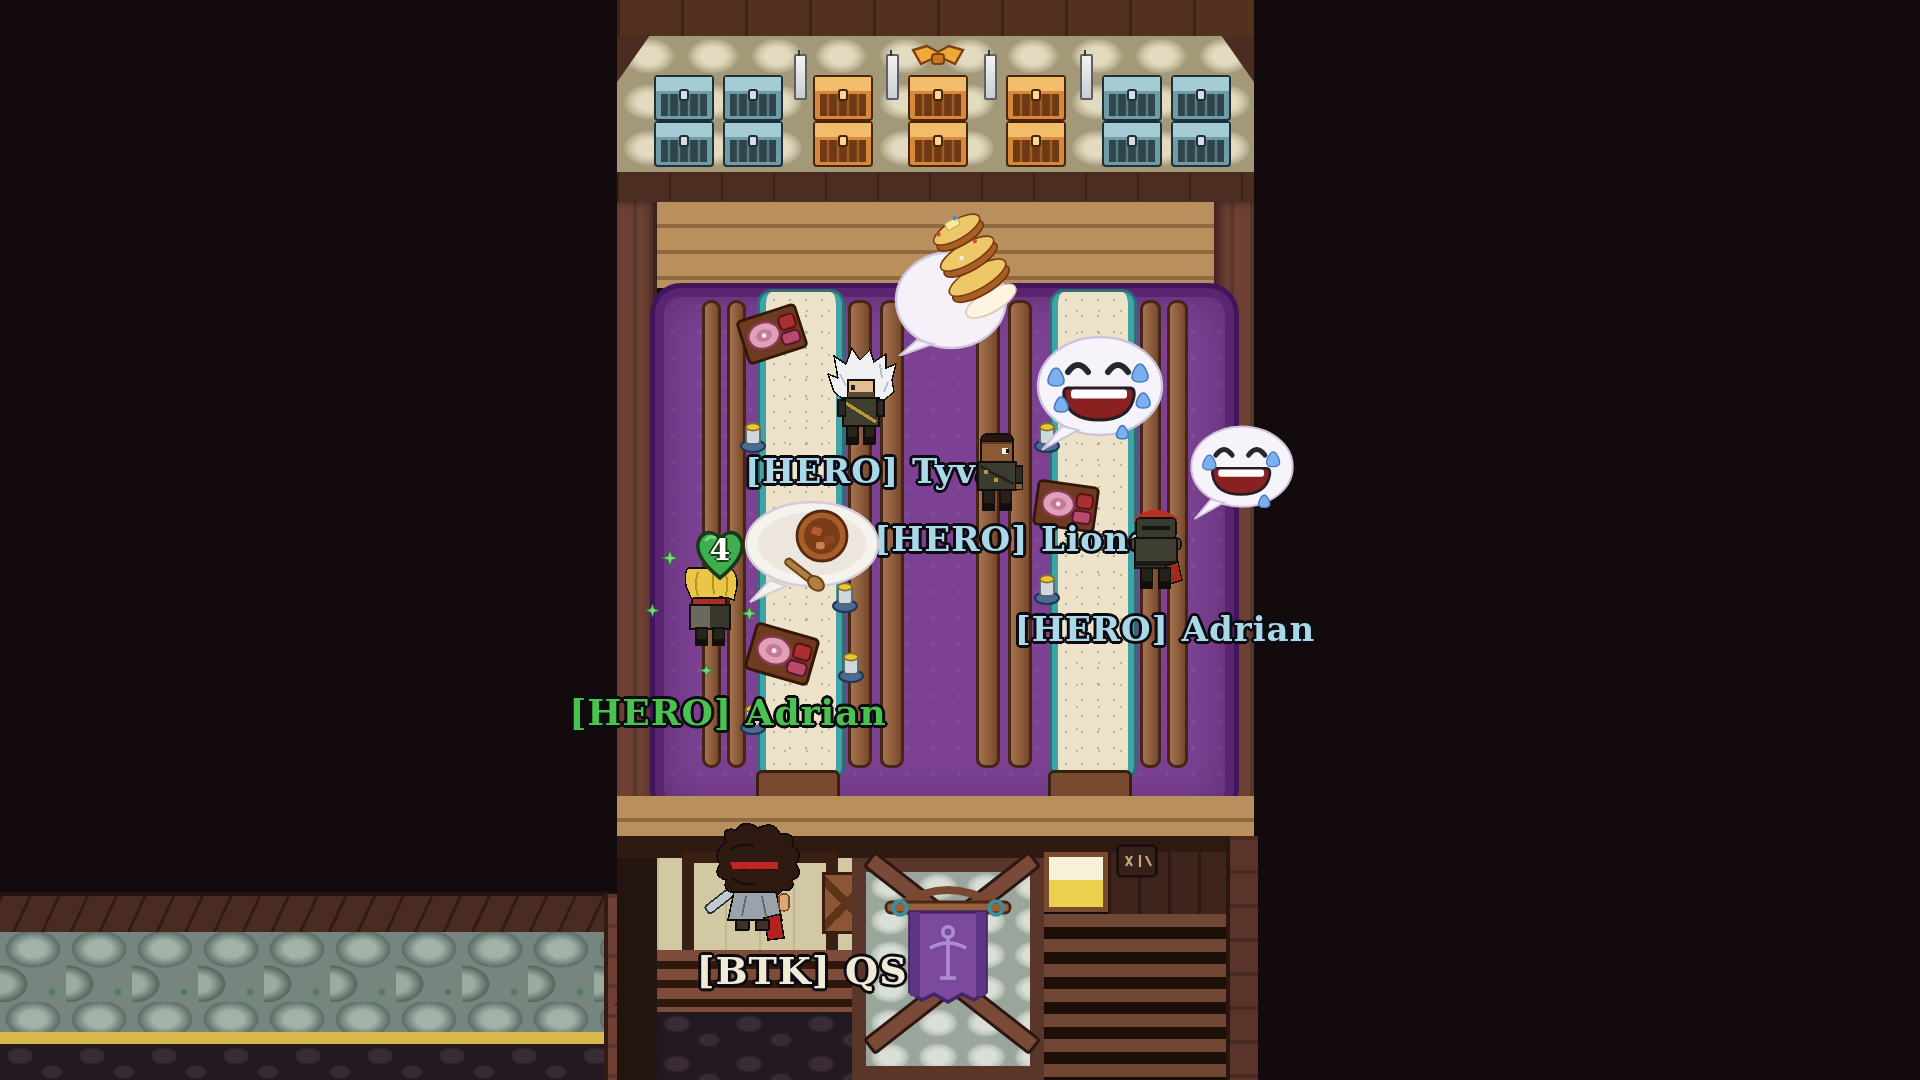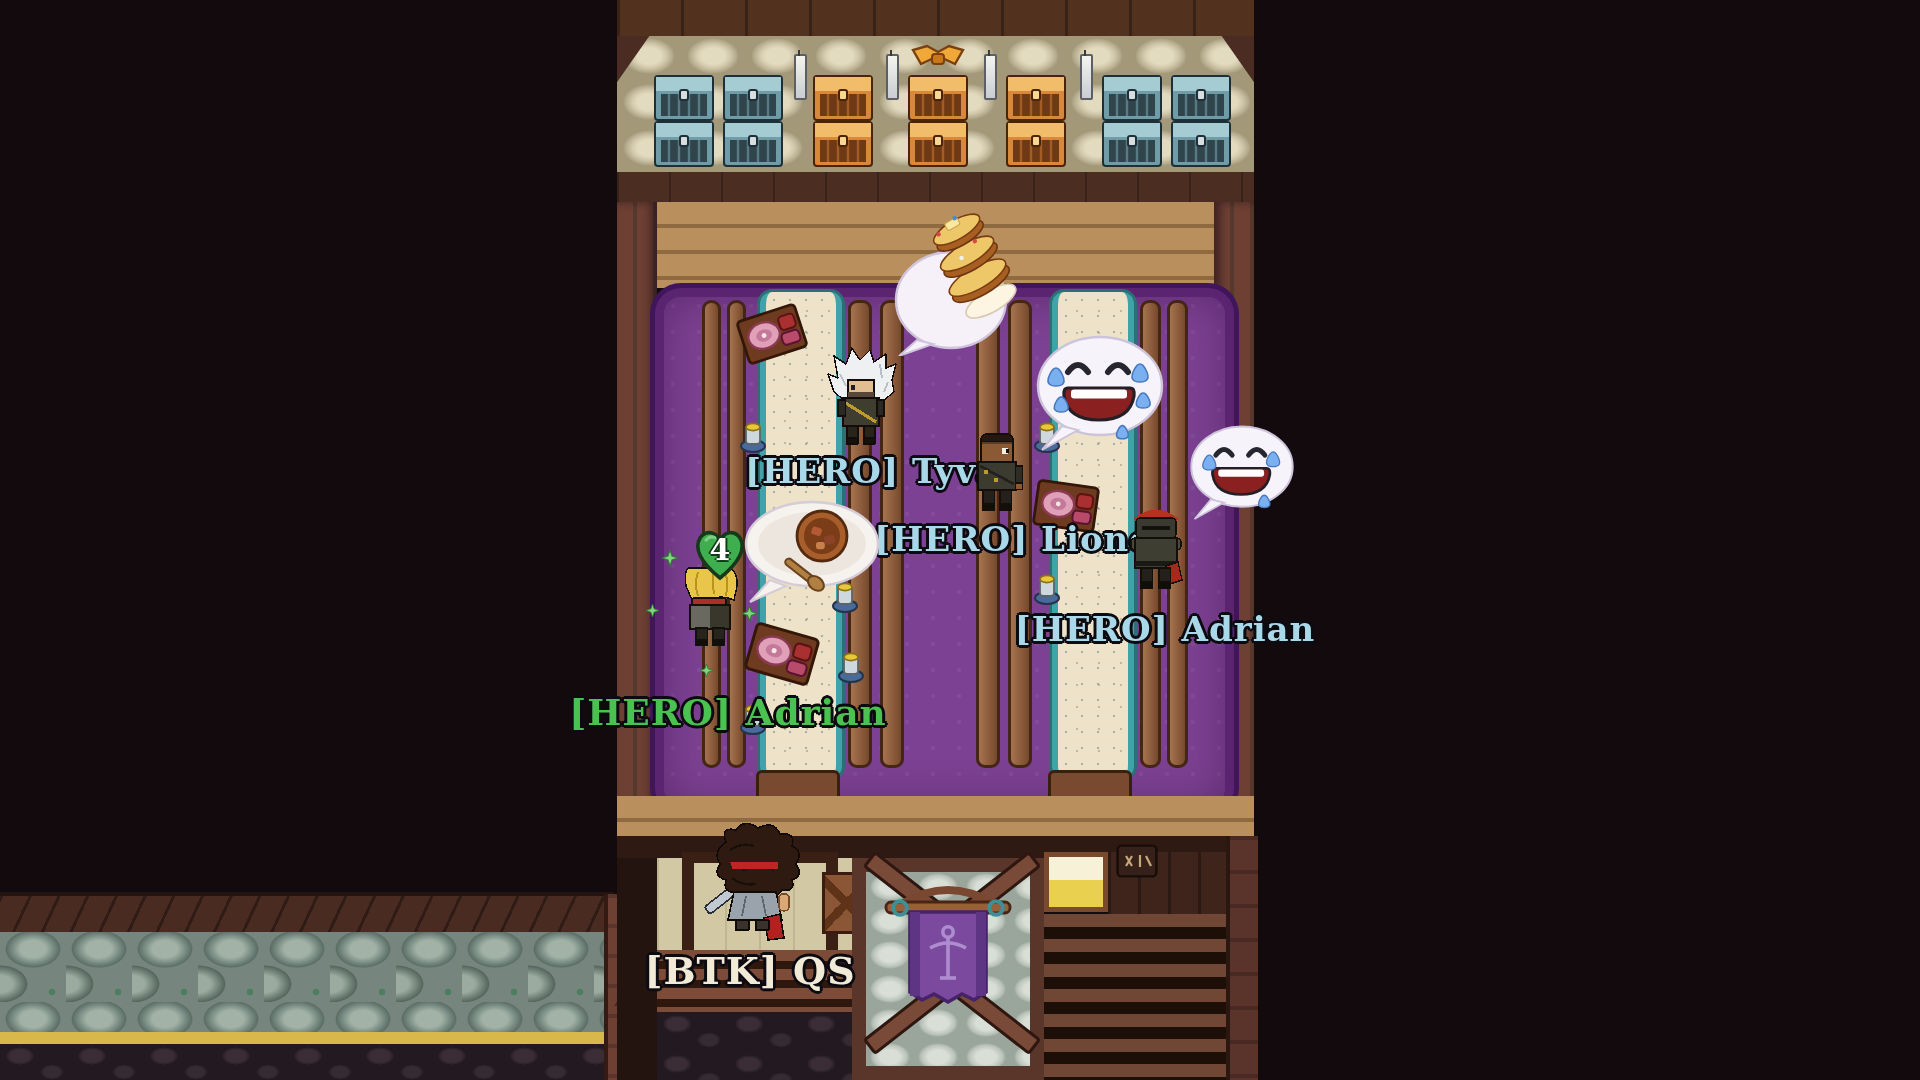--- a/index.html
+++ b/index.html
@@ -416,21 +416,21 @@
         </g>
       </svg>
   </div>
   <div class="abs stairs"></div>
   <div class="abs right-post"></div>
 
   <div class="plabel lbl-member" style="left:682px;top:454px;">[HERO] Tyva</div>
   <div class="plabel lbl-member" style="left:830px;top:522px;">[HERO] Lionel</div>
   <div class="plabel lbl-member" style="left:975px;top:612px;">[HERO] Adrian</div>
   <div class="plabel lbl-self" style="left:538px;top:694px;">[HERO] Adrian</div>
-  <div class="plabel lbl-other" style="left:560px;top:952px;">[BTK] QS</div>
+  <div class="plabel lbl-other" style="left:612px;top:952px;">[BTK] QS</div>
 
   <div class="abs" style="left:826px;top:346px;">
     <svg width="74" height="122" viewBox="0 0 37 61" shape-rendering="crispEdges">
         <g stroke="#120d0b" stroke-width="0.7" stroke-linejoin="round">
           <polygon points="4,23 1,14 6,16 4,5 10,9 13,1 17,7 22,2 24,8 30,4 30,11 35,9 33,17 34,23 29,27 9,27" fill="#eef0f2"></polygon>
           <path d="M7,14 l3,6 M27,9 l1,7 M31,18 l-2,5" stroke="#b9bfc7" fill="none" stroke-width="1"></path>
           <rect x="11" y="17" width="13" height="8" fill="#e3bd92"></rect>
           <rect x="12.5" y="19.5" width="2.2" height="2.6" fill="#1d2026" stroke="none"></rect>
           <rect x="11" y="23" width="13" height="2.4" fill="#58483a" stroke="none"></rect>
           <rect x="8.5" y="26" width="18" height="14" fill="#3e3d2f"></rect>

